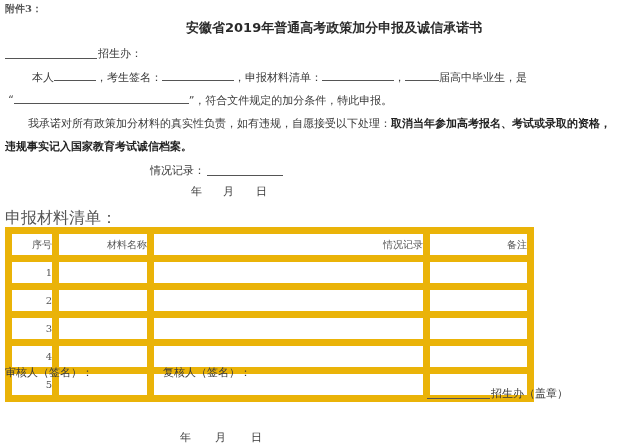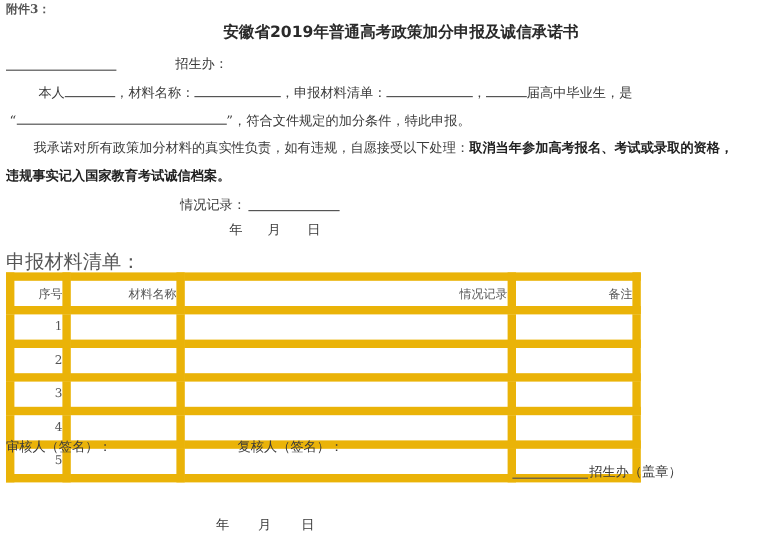--- a/index.html
+++ b/index.html
@@ -30,24 +30,24 @@
   table.materials td.num { font-family: "DejaVu Serif", serif; font-size: 10px; }
 </style>
 </head>
 <body>
 
 <div class="abs" style="left:5px; top:4px; font-size:10px; color:#555;font-weight:bold;">附件3：</div>
 
 <div class="abs title" style="left:186px; top:21px;">安徽省2019年普通高考政策加分申报及诚信承诺书</div>
 
 <div class="hline" style="left:5px; top:58px; width:92px;"></div>
-<div class="abs" style="left:98px; top:48px;margin-left:48px;">招生办：</div>
+<div class="abs" style="left:98px; top:48px;">招生办：</div>
 
 <div class="abs" style="left:32px; top:70px;">
-  <span>本人</span><span class="uline" style="width:42px;"></span><span>，材料名称：</span><span class="uline" style="width:72px;"></span><span>，申报材料清单：</span><span class="uline" style="width:72px;"></span><span>，</span><span class="uline" style="width:34px;"></span><span>届高中毕业生，是</span>
+  <span>本人</span><span class="uline" style="width:42px;"></span><span>，考生签名：</span><span class="uline" style="width:72px;"></span><span>，申报材料清单：</span><span class="uline" style="width:72px;"></span><span>，</span><span class="uline" style="width:34px;"></span><span>届高中毕业生，是</span>
 </div>
 
 <div class="abs" style="left:8px; top:93px;">
   <span>“</span><span class="uline" style="width:175px;"></span><span>”，符合文件规定的加分条件，特此申报。</span>
 </div>
 
 <div class="abs" style="left:28px; top:118px;">
   <span>我承诺对所有政策加分材料的真实性负责，如有违规，自愿接受以下处理：</span><span class="bold">取消当年参加高考报名、考试或录取的资格，</span>
 </div>
 <div class="abs bold" style="left:5px; top:141px;">违规事实记入国家教育考试诚信档案。</div>
@@ -103,20 +103,20 @@
     <tr>
       <td class="num">5</td>
       <td></td>
       <td></td>
       <td></td>
     </tr>
   </tbody>
 </table>
 
 <div class="abs" style="left:5px; top:367px;">审核人（签名）：</div>
-<div class="abs" style="left:163px; top:367px;margin-left:35px;">复核人（签名）：</div>
+<div class="abs" style="left:163px; top:367px;">复核人（签名）：</div>
 
 <div class="hline" style="left:427px; top:398px; width:63px;"></div>
 <div class="abs" style="left:491px; top:388px;">招生办（盖章）</div>
 
 <div class="abs" style="left:180px; top:432px;">年</div>
 <div class="abs" style="left:215px; top:432px;">月</div>
 <div class="abs" style="left:251px; top:432px;">日</div>
 
 </body></html>

